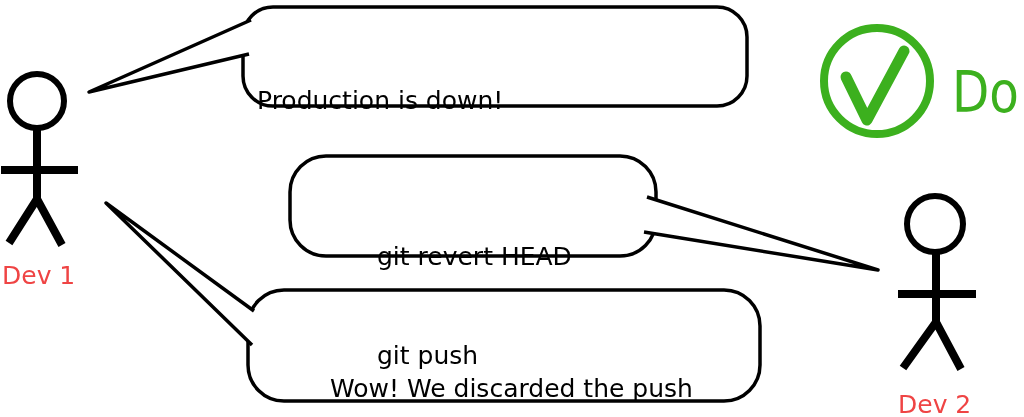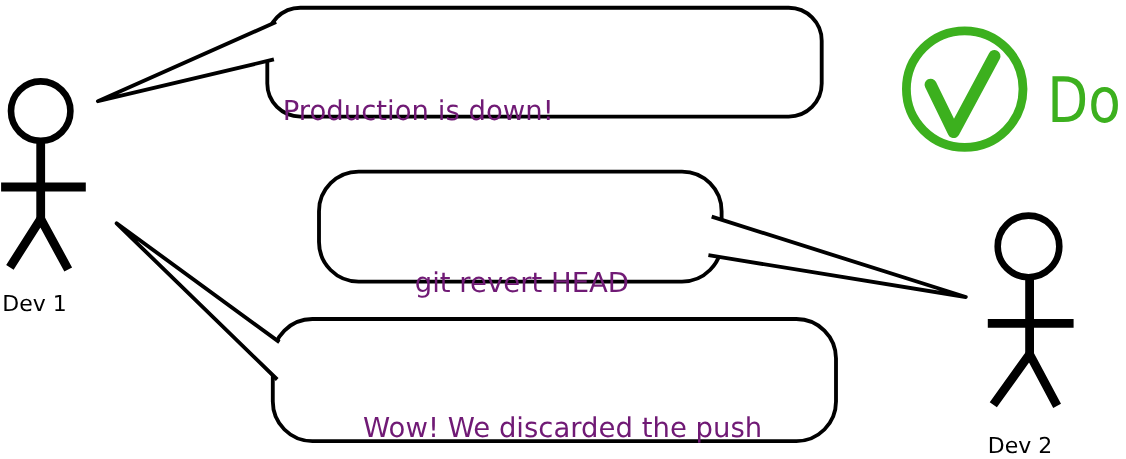--- a/index.html
+++ b/index.html
@@ -7,22 +7,22 @@
     position: relative;
     width: 1024px;
     height: 417px;
     background: #ffffff;
     overflow: hidden;
     font-family: "DejaVu Sans", "Liberation Sans", sans-serif;
     color: #1a1a1a;
   }
   .stage svg { position: absolute; left: 0; top: 0; }
   .txt { position: absolute; white-space: pre; }
-  .bubble-text { font-size: 25px; color: #701a75; }
-  .actor-label { font-size: 20px; color: #000000; }
+  .bubble-text { font-size: 25px; color: #000000; }
+  .actor-label { font-size: 25px; color: #ef4444; }
   .verdict-label {
     font-size: 57px;
     line-height: 66px;
     color: #3cb01e;
     transform: scaleX(0.85);
     transform-origin: left top;
   }
 </style>
 </head>
 <body>
@@ -65,20 +65,21 @@
       <path d="M 846 77 L 867 120 L 904 51" stroke-width="11" stroke-linecap="round" stroke-linejoin="round"></path>
     </g>
   </svg>
 
   <div class="txt bubble-text" style="left:257px; top:23px; line-height:31px;">
     <div>Production is down!</div>
   </div>
 
   <div class="txt bubble-text" style="left:377px; top:174px; line-height:33px;">
     <div>git revert HEAD</div>
+    <div>git push</div>
   </div>
 
   <div class="txt bubble-text" style="left:330px; top:314px; line-height:30px;">
     <div>Wow! We discarded the push</div>
     
   </div>
 
   <div class="txt actor-label" style="left:2px; top:259px; line-height:34px;">Dev 1</div>
 
   <div class="txt actor-label" style="left:898px; top:388px; line-height:34px;">Dev 2</div>

